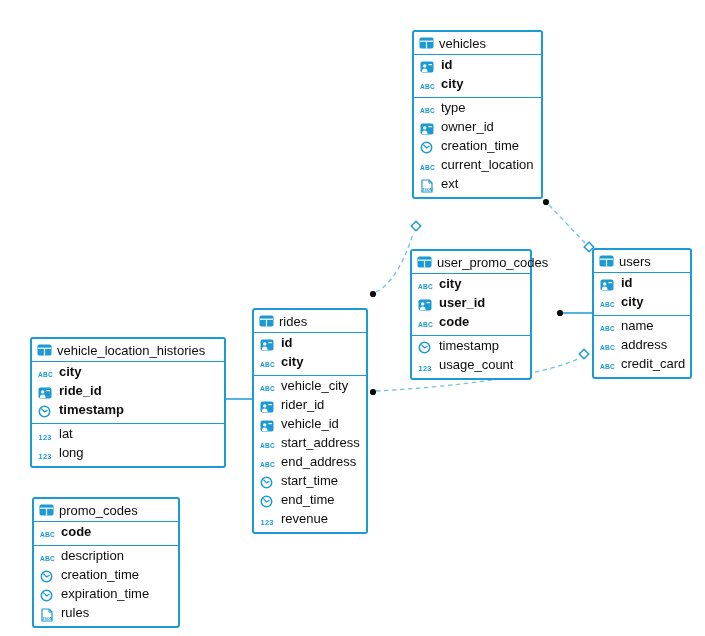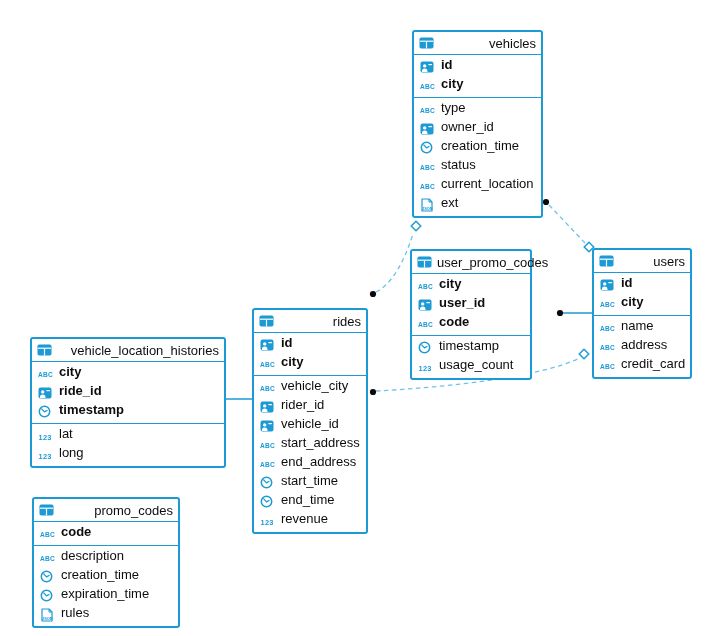--- a/index.html
+++ b/index.html
@@ -1,20 +1,20 @@
 <!DOCTYPE html>
 <html style="--blue: #1b9ad5;"><head>
 <meta charset="utf-8">
 <style>
   html,body{margin:0;padding:0;background:#fff;}
   .canvas{position:relative;width:705px;height:636px;background:#fff;overflow:hidden;
           font-family:"Liberation Sans",sans-serif;}
   .tbl{position:absolute;box-sizing:border-box;background:#fff;border:2px solid var(--blue,#1b9ad5);
        border-radius:3px;color:#0d0d0d;cursor:default;}
-  .hdr{display:flex;align-items:center;justify-content:space-between;gap:5px;height:22px;
+  .hdr{display:flex;align-items:center;justify-content:flex-start;gap:5px;height:22px;
        border-bottom:1.5px solid var(--blue,#1b9ad5);padding:0 5px;font-size:13px;}
   .sec{padding:2px 0;}
   .sec + .sec{border-top:1.5px solid var(--blue,#1b9ad5);}
   .row{display:flex;gap:5px;height:19px;padding:0 6px;font-size:13px;white-space:nowrap;}
   .row.key{font-weight:bold;}
   .icn{flex:0 0 16px;display:inline-flex;align-items:center;justify-content:flex-start;}
   .hdr .icn{flex:0 0 auto;}
   .ttl{line-height:1;}
   svg.wires{position:absolute;left:0;top:0;pointer-events:none;}
 </style>
@@ -108,28 +108,20 @@
               </svg>
             </span>
             <span>creation_time</span>
           </div>
           <div class="row">
             <span class="icn">
               <svg width="16" height="10" viewBox="0 0 16 10">
                 <text x="0" y="8.2" font-family="Liberation Sans, sans-serif" font-size="6.6" font-weight="bold" fill="#1b9ad5" letter-spacing="0.2">ABC</text>
               </svg>
             </span>
-            <span>status</span>
-          </div>
-          <div class="row">
-            <span class="icn">
-              <svg width="16" height="10" viewBox="0 0 16 10">
-                <text x="0" y="8.2" font-family="Liberation Sans, sans-serif" font-size="6.6" font-weight="bold" fill="#1b9ad5" letter-spacing="0.2">ABC</text>
-              </svg>
-            </span>
             <span>current_location</span>
           </div>
           <div class="row">
             <span class="icn">
               <svg width="13" height="14" viewBox="0 0 13 14">
                 <path d="M2 1 h7 l3 3 V13 H2 Z" fill="none" stroke="#1b9ad5" stroke-width="1.2" stroke-linejoin="round"></path>
                 <path d="M9 1 V4 H12" fill="none" stroke="#1b9ad5" stroke-width="1" stroke-linejoin="round"></path>
                 <text x="2" y="11.8" font-family="Liberation Sans, sans-serif" font-size="3.9" font-weight="bold" fill="#1b9ad5">JSON</text>
               </svg>
             </span>

